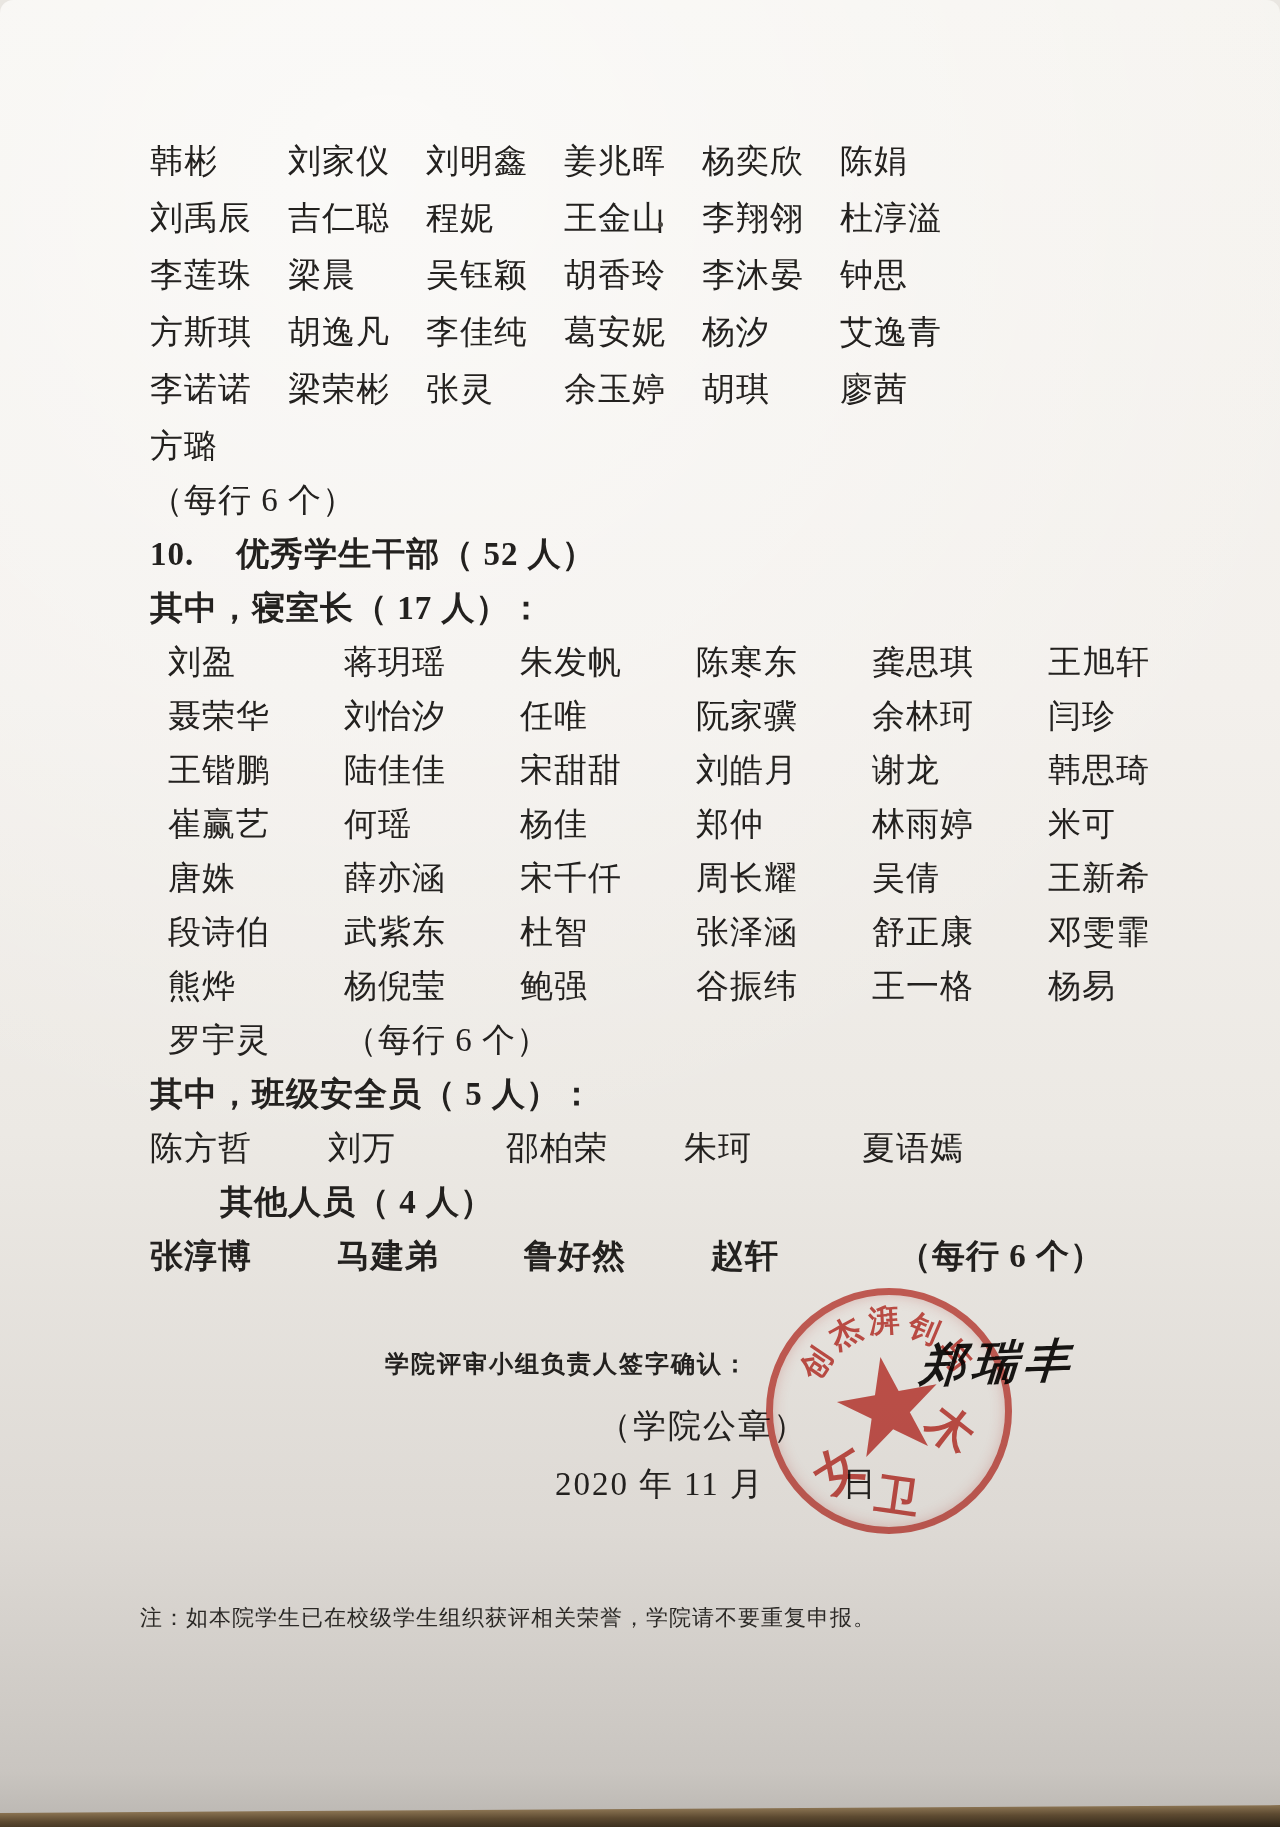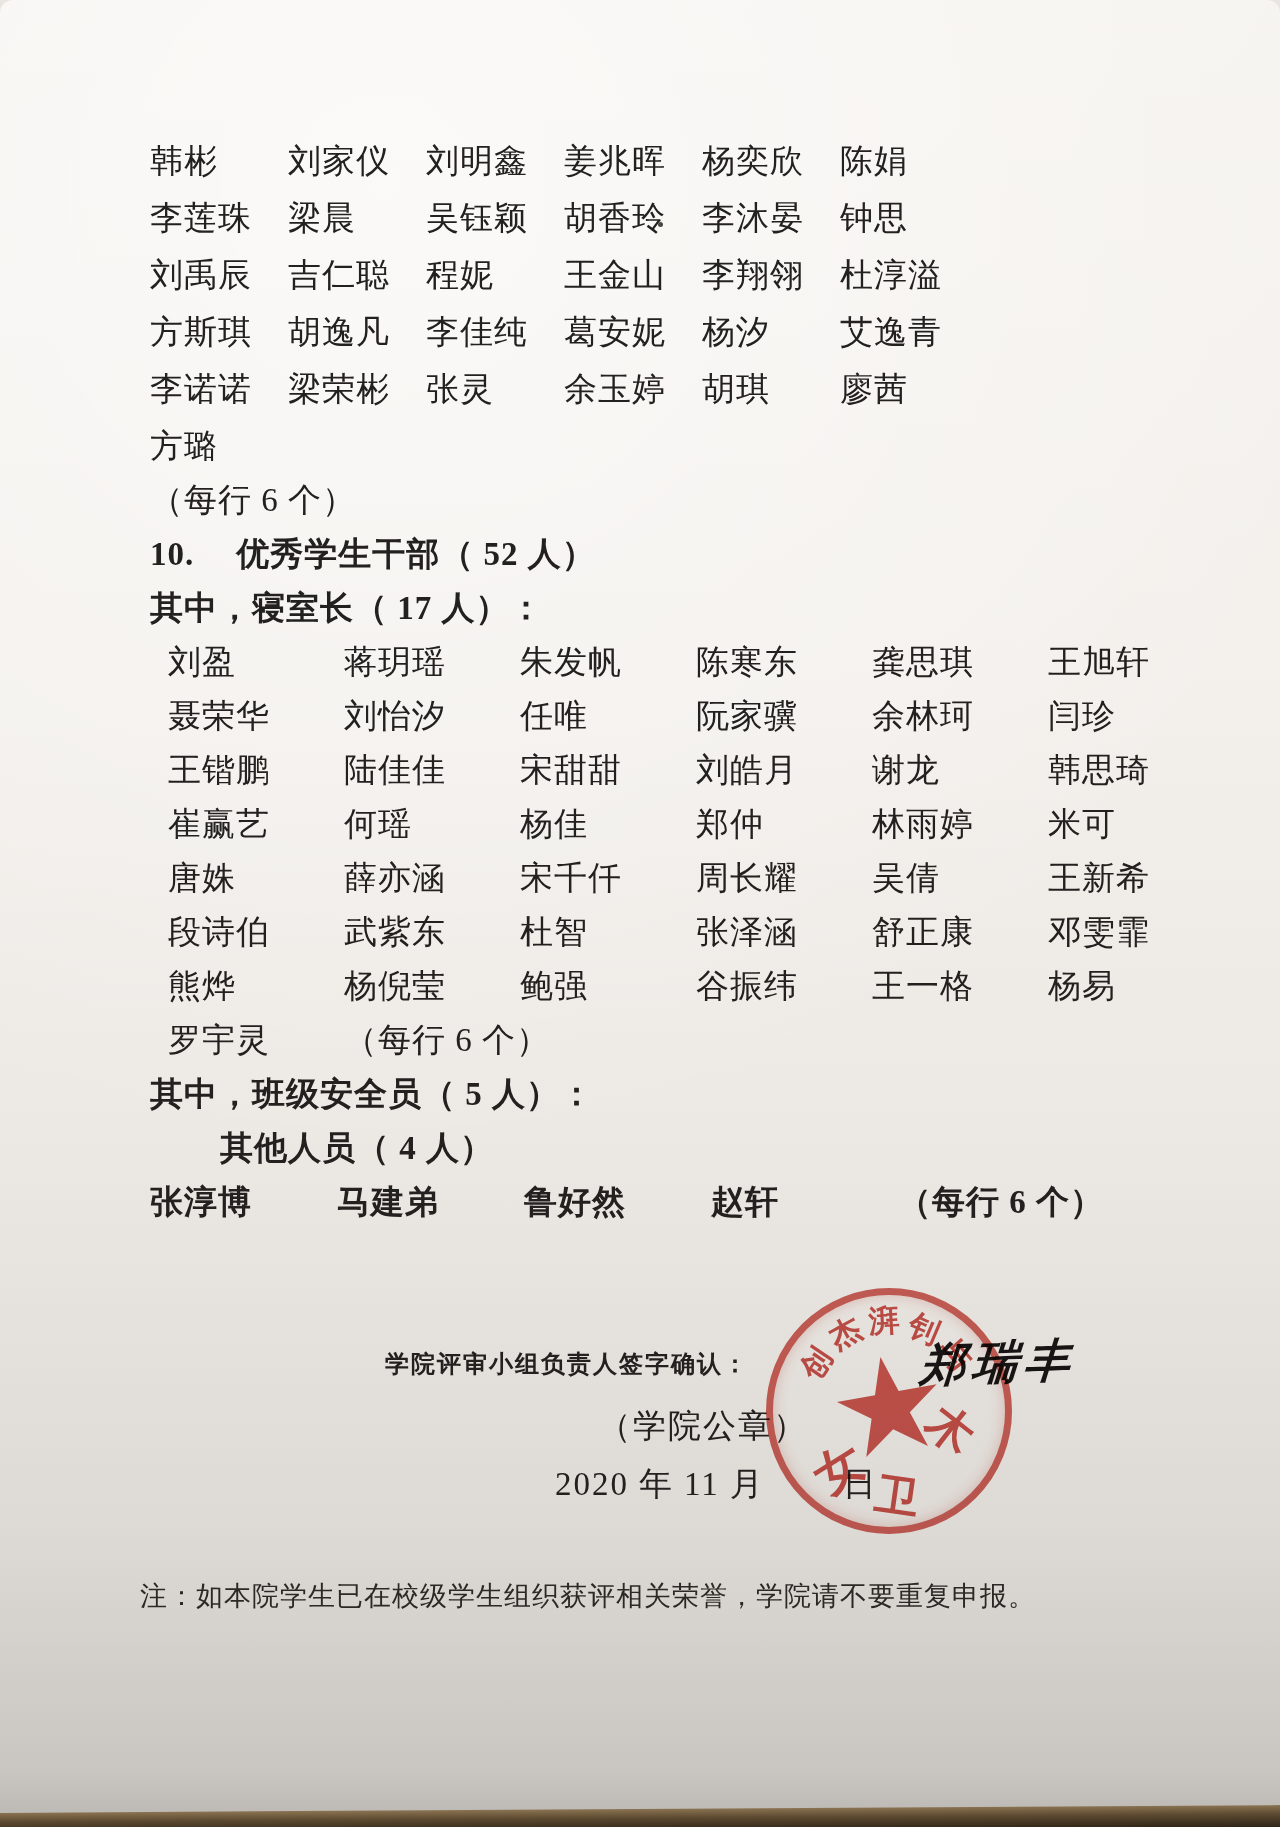--- a/index.html
+++ b/index.html
@@ -35,21 +35,21 @@
   .abs{position:absolute;}
   .speck{position:absolute;width:5px;height:5px;border-radius:50%;background:#4a4742;}
   .sig-label{font-size:24px;font-weight:600;letter-spacing:2px;}
   .handwriting{
     font-size:46px;font-weight:700;font-style:italic;letter-spacing:6px;
     transform:rotate(-2deg) skewX(-6deg);color:#171513;
   }
   .seal-note{font-size:33px;letter-spacing:2px;}
   .date-line{font-size:33px;letter-spacing:2px;display:flex;align-items:center;}
   .date-gap{display:inline-block;width:78px;}
-  .note-line{font-size:27px;letter-spacing:1px;color:#2b2926;}
+  .note-line{font-size:22px;letter-spacing:1px;color:#2b2926;margin-top:25px;}
   
   .stamp{
     position:absolute;left:766px;top:1288px;width:246px;height:246px;
     mix-blend-mode:multiply;pointer-events:none;
   }
   .stamp-ring{
     position:absolute;inset:0;border-radius:50%;
     border:7px solid rgba(198,56,48,.78);
     box-shadow:inset 0 0 14px rgba(198,56,48,.25);
   }
@@ -85,36 +85,36 @@
   <div class="abs txt secA cols-a" style="left:150px;top:133px;">
       <div class="name-row">
         <span class="name">韩彬</span>
         <span class="name">刘家仪</span>
         <span class="name">刘明鑫</span>
         <span class="name">姜兆晖</span>
         <span class="name">杨奕欣</span>
         <span class="name">陈娟</span>
       </div>
       <div class="name-row">
+        <span class="name">刘禹辰</span>
+        <span class="name">吉仁聪</span>
+        <span class="name">程妮</span>
+        <span class="name">王金山</span>
+        <span class="name">李翔翎</span>
+        <span class="name">杜淳溢</span>
+      </div>
+      <div class="name-row">
         <span class="name">李莲珠</span>
         <span class="name">梁晨</span>
         <span class="name">吴钰颖</span>
         <span class="name">胡香玲</span>
         <span class="name">李沐晏</span>
         <span class="name">钟思</span>
       </div>
       <div class="name-row">
-        <span class="name">刘禹辰</span>
-        <span class="name">吉仁聪</span>
-        <span class="name">程妮</span>
-        <span class="name">王金山</span>
-        <span class="name">李翔翎</span>
-        <span class="name">杜淳溢</span>
-      </div>
-      <div class="name-row">
         <span class="name">方斯琪</span>
         <span class="name">胡逸凡</span>
         <span class="name">李佳纯</span>
         <span class="name">葛安妮</span>
         <span class="name">杨汐</span>
         <span class="name">艾逸青</span>
       </div>
       <div class="name-row">
         <span class="name">李诺诺</span>
         <span class="name">梁荣彬</span>
@@ -199,20 +199,29 @@
           <span class="name">杨易</span>
         </div>
         <div class="name-row">
           <span class="name">罗宇灵</span>
           <span class="name">（每行 6 个）</span>
         </div>
       </div>
 
     <div class="line bold">其中，班级安全员（ 5 人）：</div>
 
+    <div class="cols-wide">
+        <div class="name-row">
+          <span class="name">陈方哲</span>
+          <span class="name">刘万</span>
+          <span class="name">邵柏荣</span>
+          <span class="name">朱珂</span>
+          <span class="name">夏语嫣</span>
+        </div>
+      </div>
 
     <div class="line bold indent">其他人员（  4 人）</div>
 
     <div class="cols-xwide">
         <div class="name-row">
           <span class="name">张淳博</span>
           <span class="name">马建弟</span>
           <span class="name">鲁好然</span>
           <span class="name">赵轩</span>
           <span class="name">（每行 6 个）</span>

